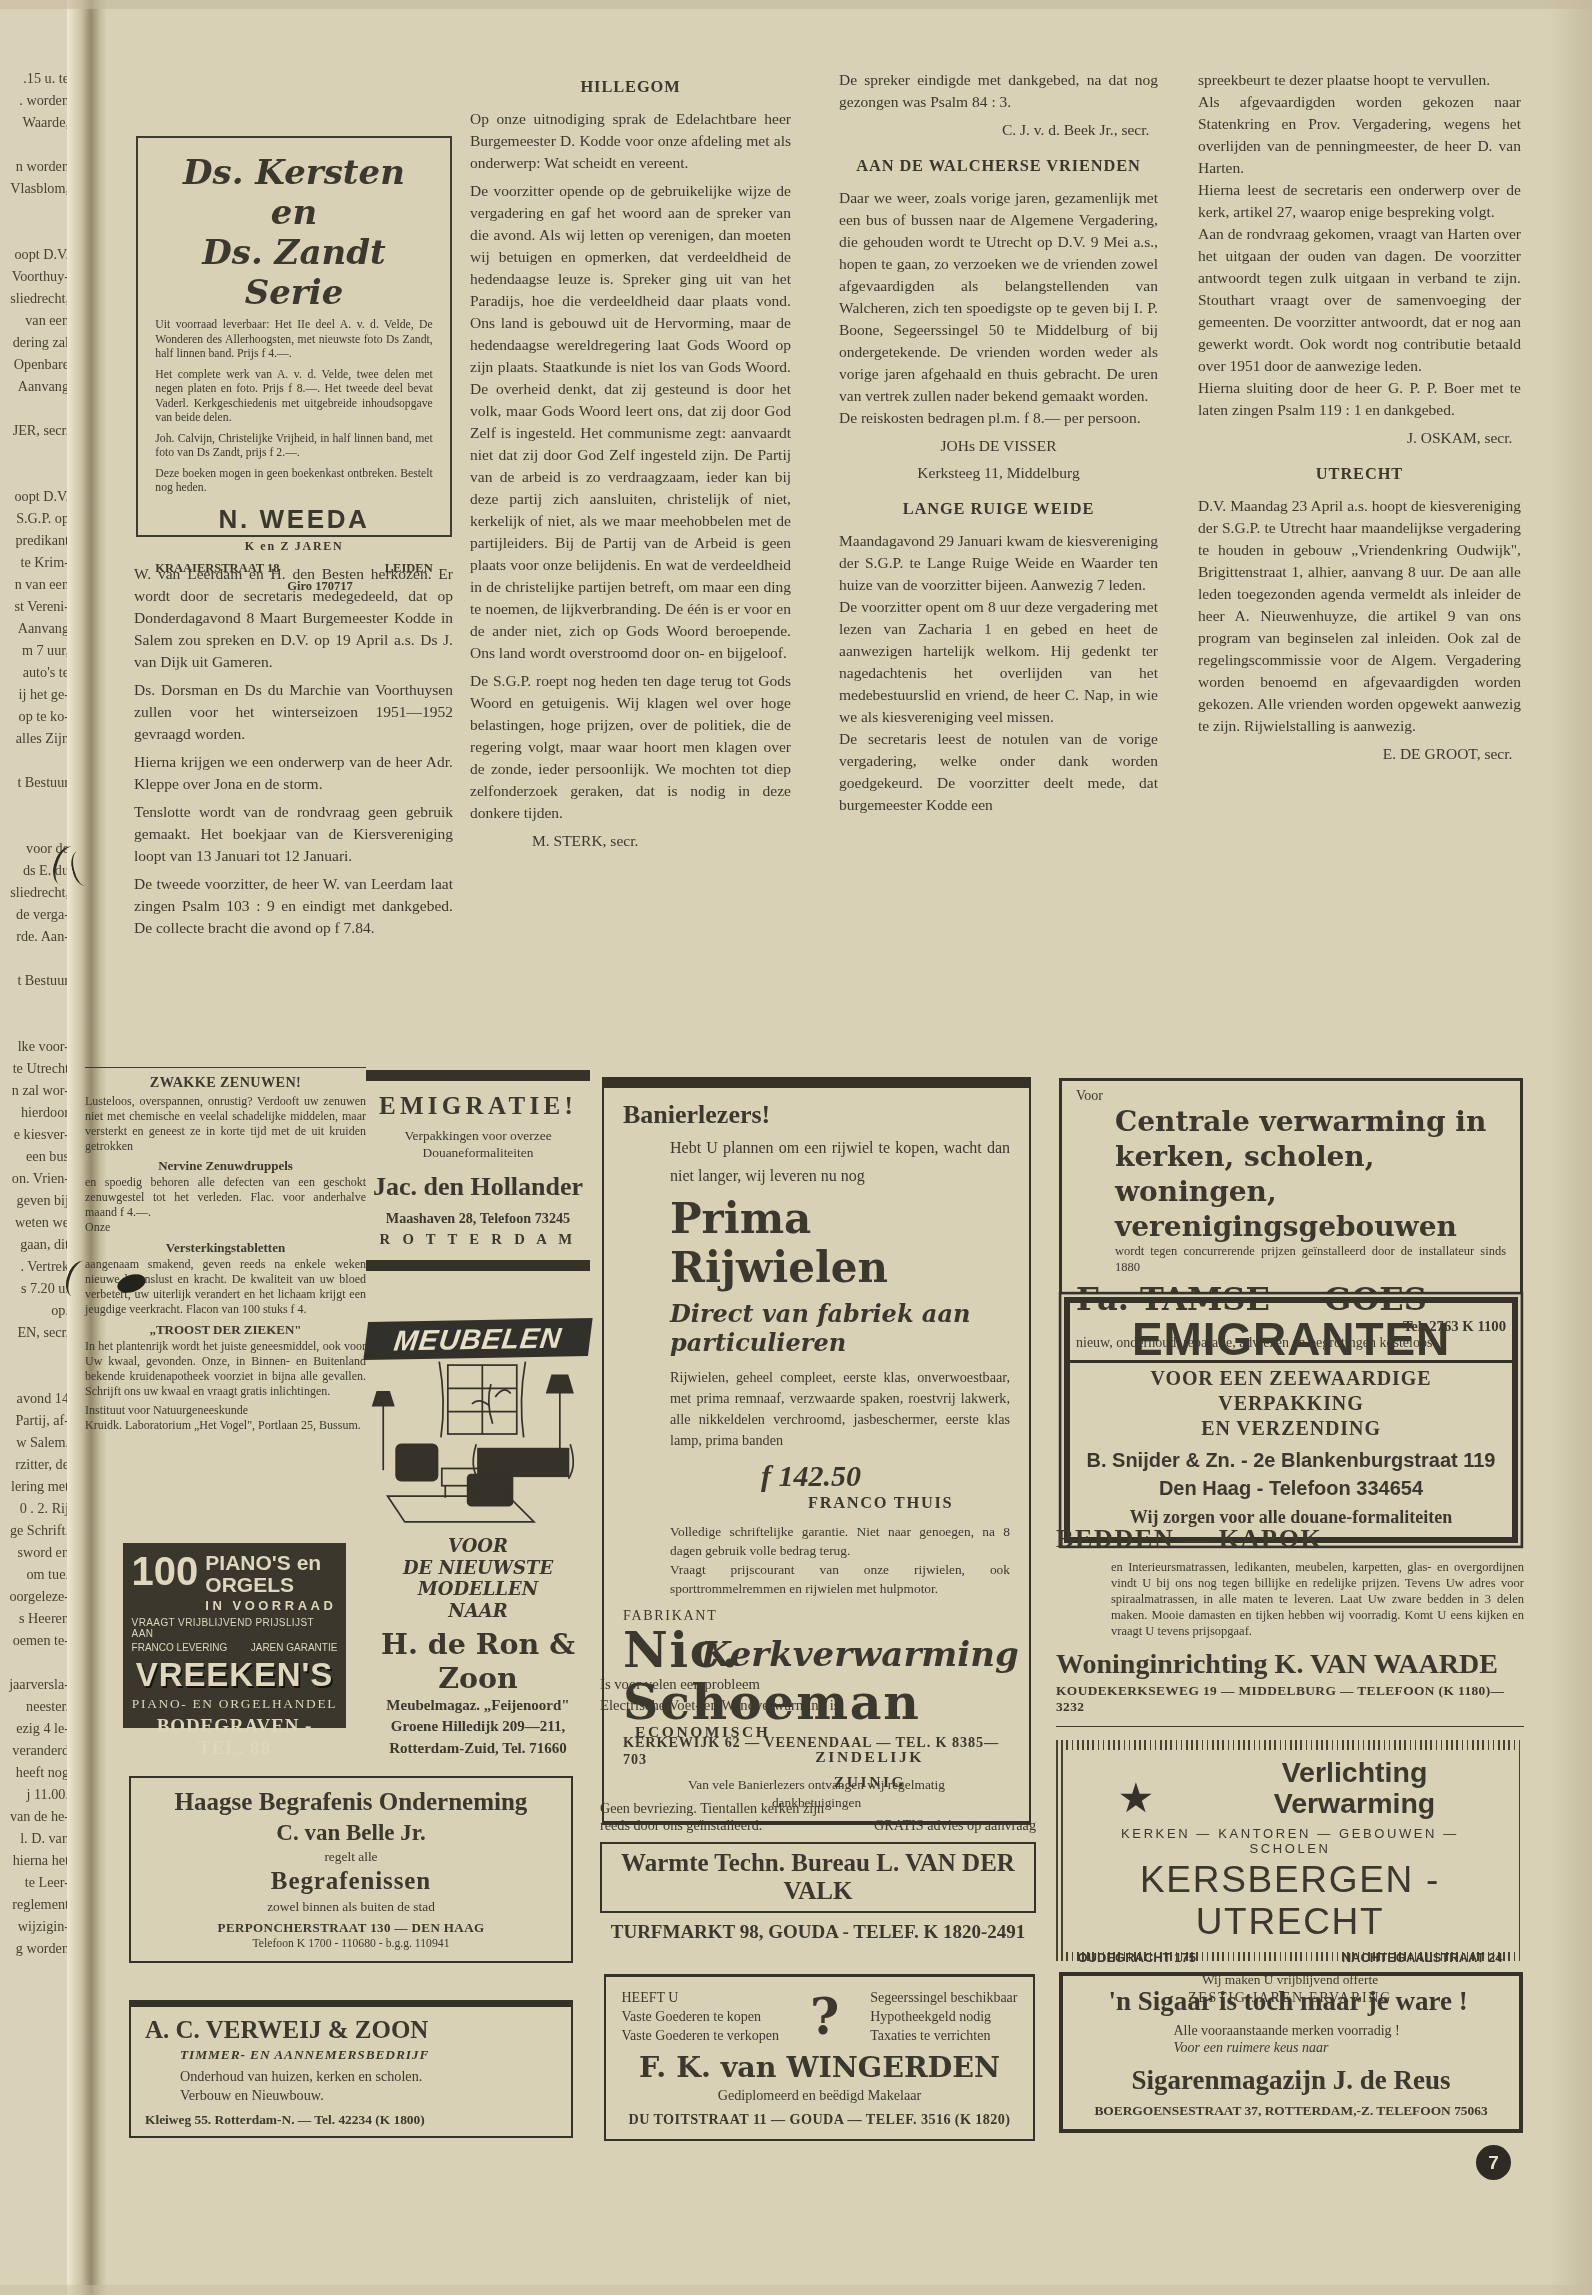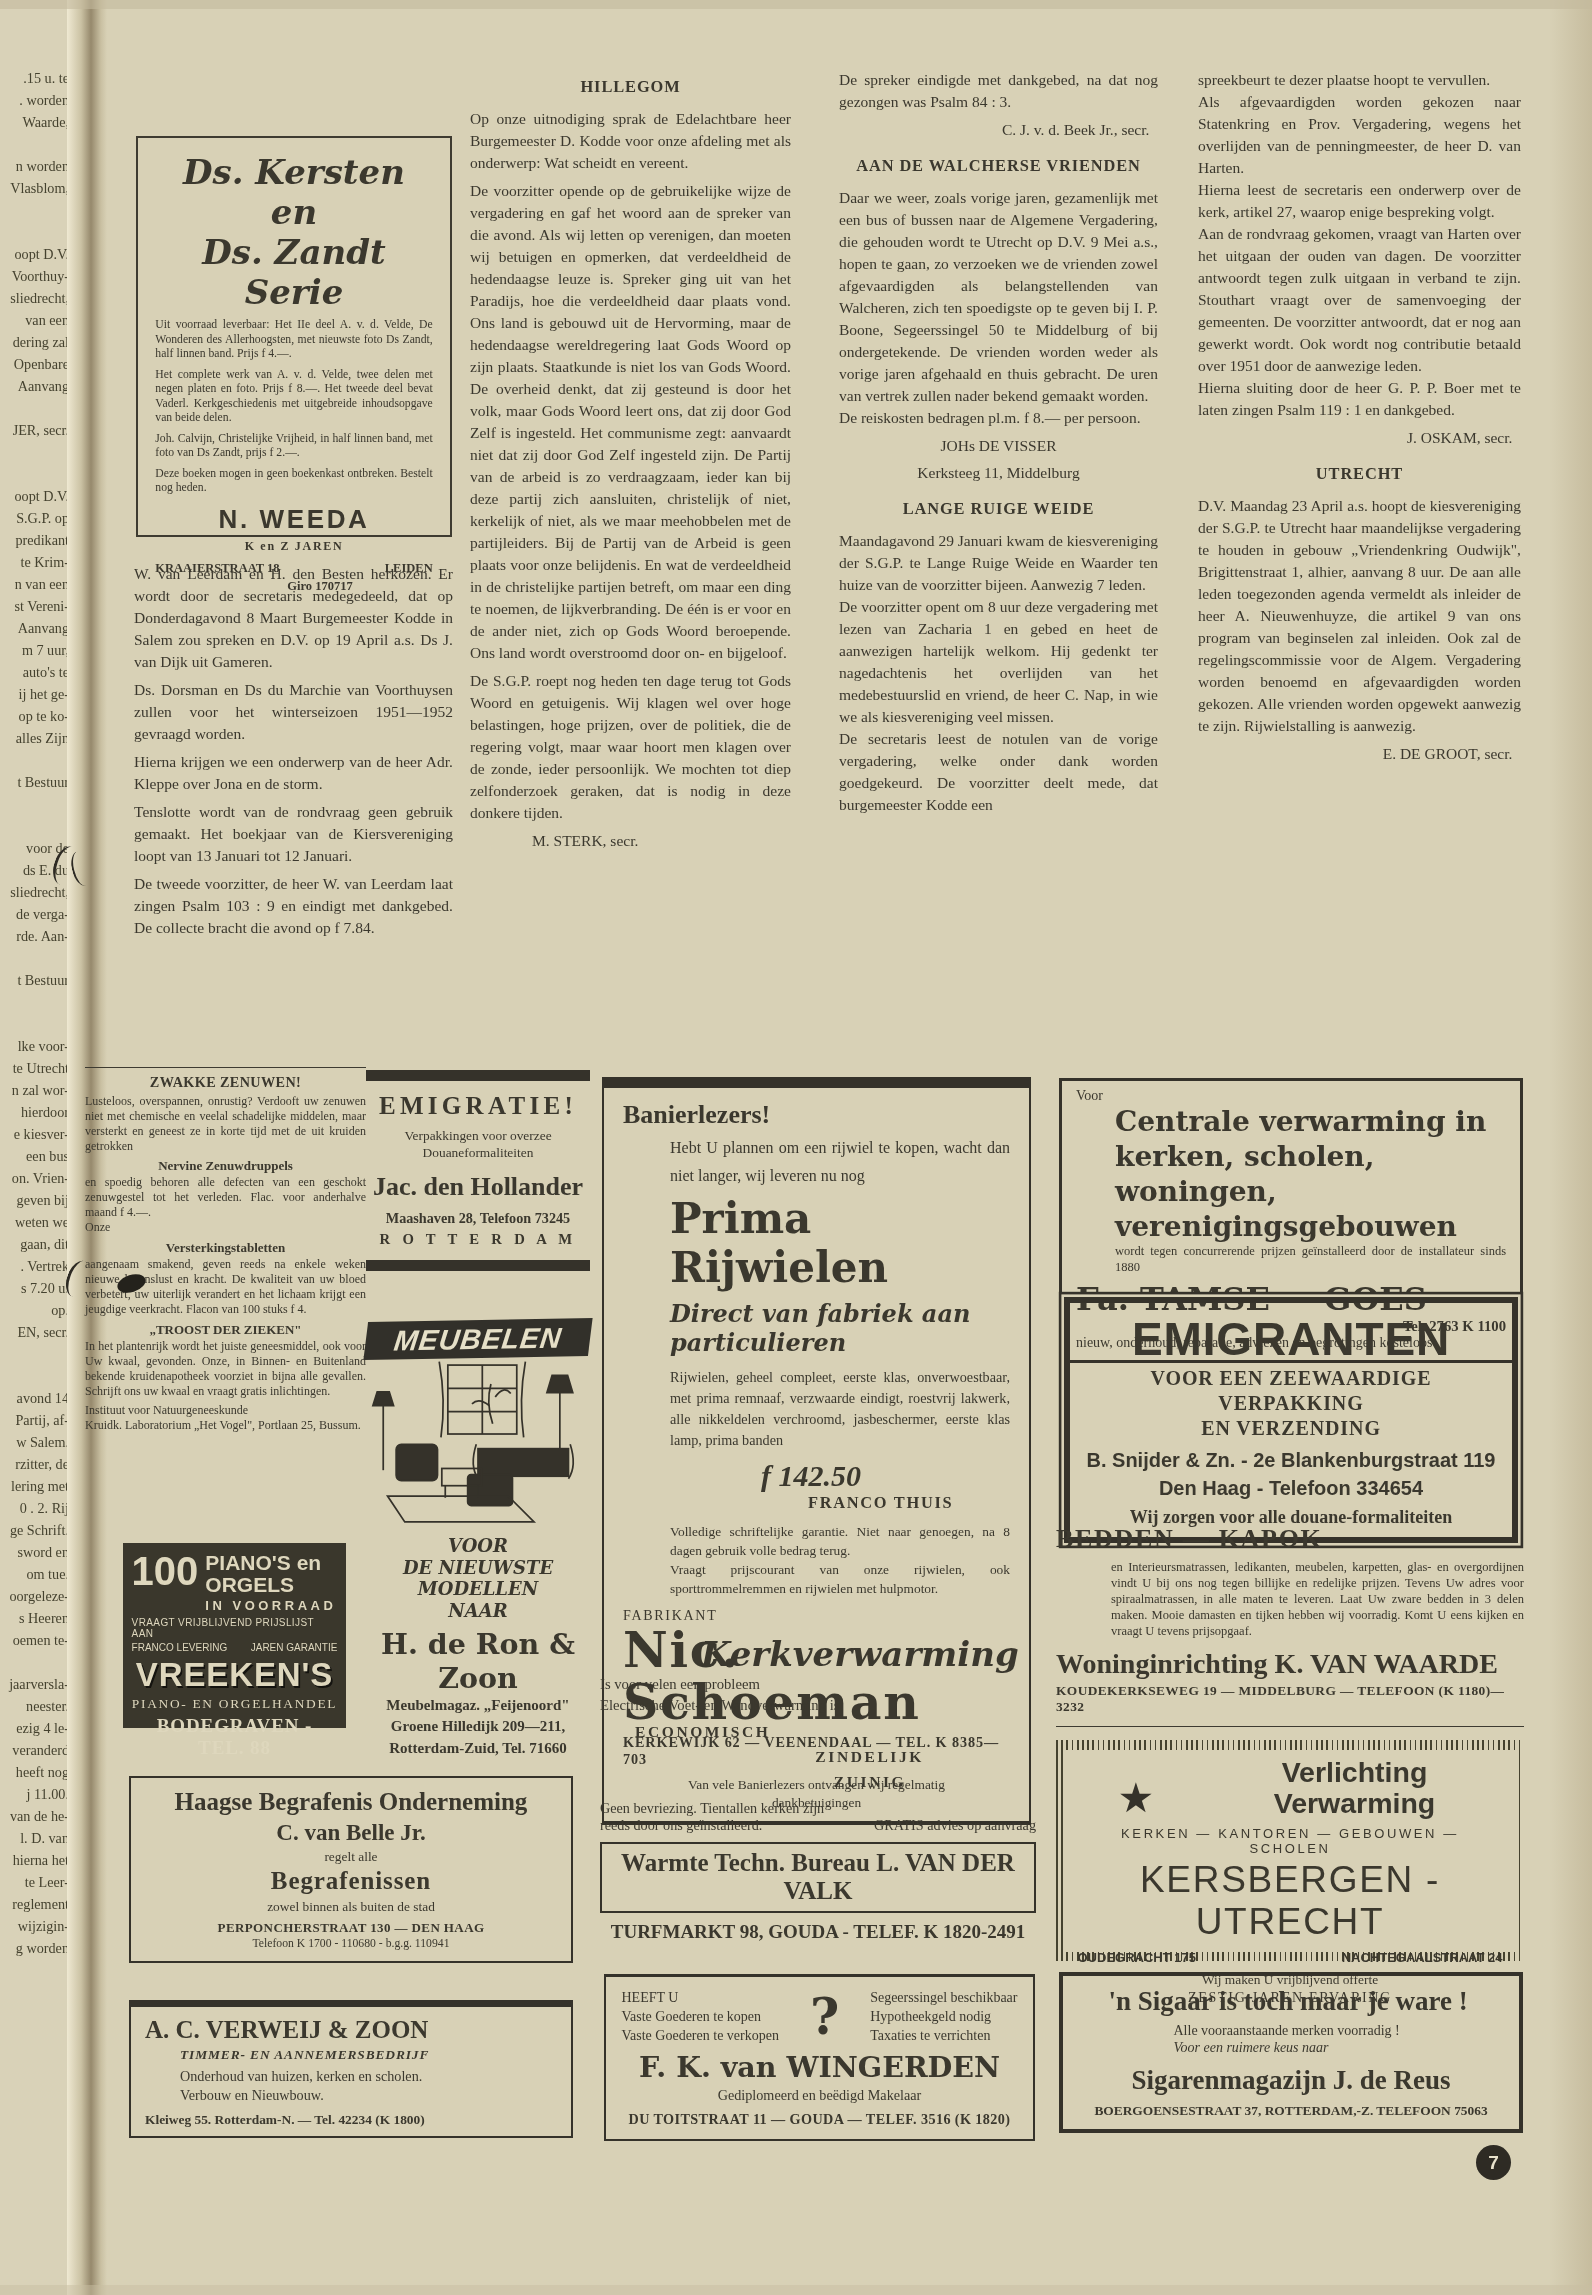--- a/index.html
+++ b/index.html
@@ -396,21 +396,21 @@
     <div class="meu-l">Meubelmagaz. „Feijenoord"</div>
     <div class="meu-l">Groene Hilledijk 209—211,</div>
     <div class="meu-l">Rotterdam-Zuid, Tel. 71660</div>
   </div>
 
   <div class="abs adbox" id="banier">
     <div class="ban-title">Banierlezers!</div>
     <div class="ban-intro ban-ind just">Hebt U plannen om een rijwiel te kopen, wacht dan niet langer, wij leveren nu nog</div>
     <div class="ban-big ban-ind">Prima Rijwielen</div>
     <div class="ban-it ban-ind">Direct van fabriek aan particulieren</div>
-    <div class="ban-body ban-ind">Rijwielen, geheel compleet, eerste klas, onverwoestbaar, met prima remnaaf, verzwaarde eindigt, roestvrij lakwerk, alle nikkeldelen verchroomd, jasbeschermer, eerste klas lamp, prima banden</div>
+    <div class="ban-body ban-ind">Rijwielen, geheel compleet, eerste klas, onverwoestbaar, met prima remnaaf, verzwaarde spaken, roestvrij lakwerk, alle nikkeldelen verchroomd, jasbeschermer, eerste klas lamp, prima banden</div>
     <div class="ban-price-row">
       <span class="ban-price">f 142.50</span>
       <span class="ban-franco">FRANCO THUIS</span>
     </div>
     <div class="ban-guar ban-ind pre just">Volledige schriftelijke garantie. Niet naar genoegen, na 8 dagen gebruik volle bedrag terug.
 Vraagt prijscourant van onze rijwielen, ook sporttrommelremmen en rijwielen met hulpmotor.</div>
     <div class="ban-fab">FABRIKANT</div>
     <div class="ban-maker">Nic. Schoeman</div>
     <div class="ban-addr">KERKEWIJK 62  —  VEENENDAAL  —  TEL. K 8385—703</div>
     <div class="ban-foot">Van vele Banierlezers ontvangen wij regelmatig dankbetuigingen</div>

